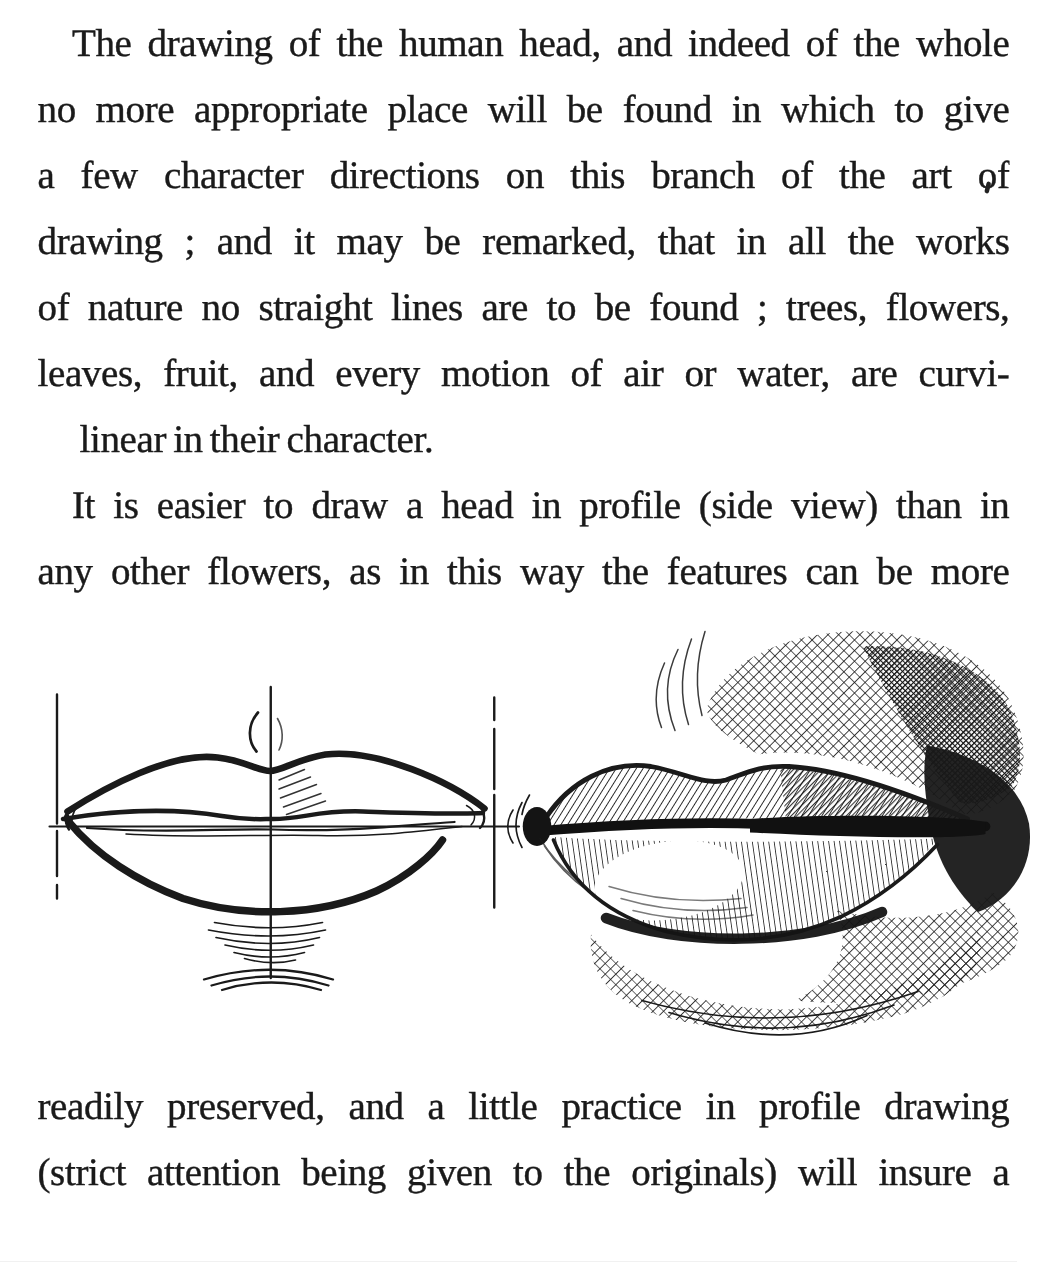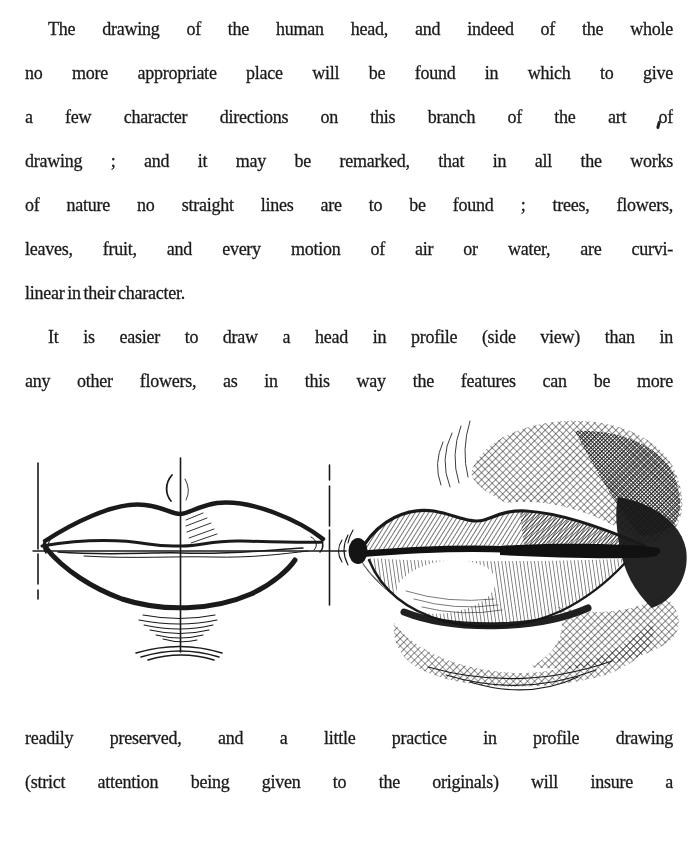--- a/index.html
+++ b/index.html
@@ -5,27 +5,27 @@
   html,body { margin:0; padding:0; background:#e8e8e8; }
   .page {
     position:relative; width:700px; height:841px; margin:0 auto;
     background:#ffffff; overflow:hidden;
     font-family:"Liberation Serif", serif; color:#1a1a1a;
   }
   .textblock { padding:0 27px 0 25px; }
   .tb1 { padding-top:7px; }
   .tb2 { padding-top:9px; }
   .line {
-    font-size:18px; line-height:44px; height:44px;
+    font-size:26px; line-height:44px; height:44px;
     letter-spacing:-0.25px; word-spacing:-1.5px;
     text-align:justify; text-align-last:justify;
     -webkit-text-stroke:0.28px #1a1a1a;
     overflow:hidden; white-space:normal;
   }
-  .line.short { text-align-last:left; }
+  .line.short { text-align-last:left;margin-left:28px; }
   .indent { text-indent:23px; }
   .it { }
   figure.fig { margin:6px 0 0 0; padding:0; }
   .fig svg { display:block; }
   .speck {
     position:absolute; left:657px; top:121px; width:3px; height:8px;
     background:#222; border-radius:2px; transform:rotate(14deg);
   }
 </style>
 </head>

